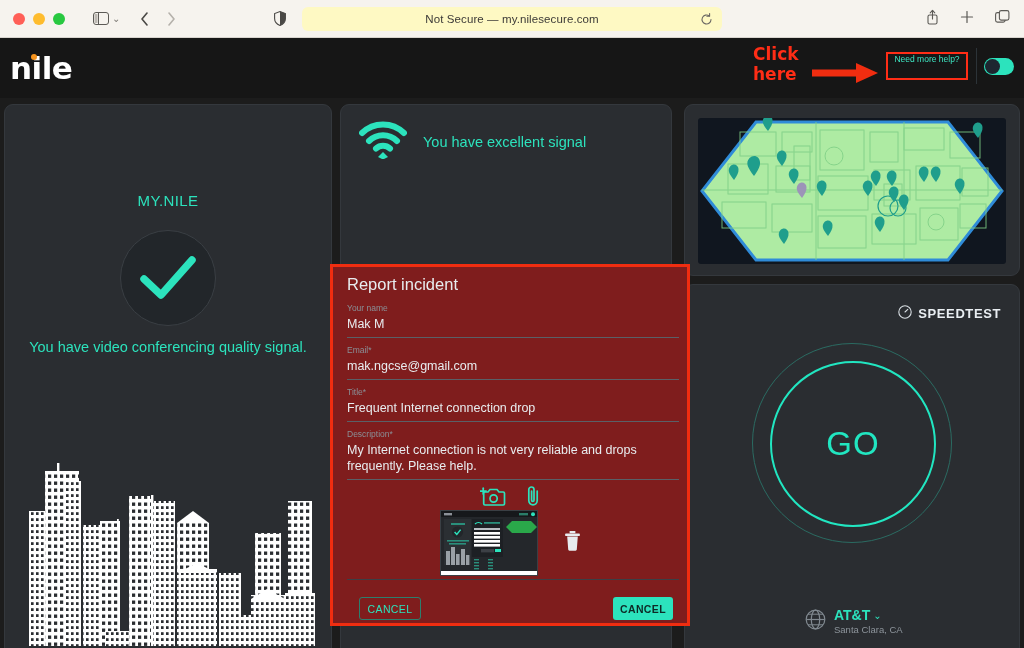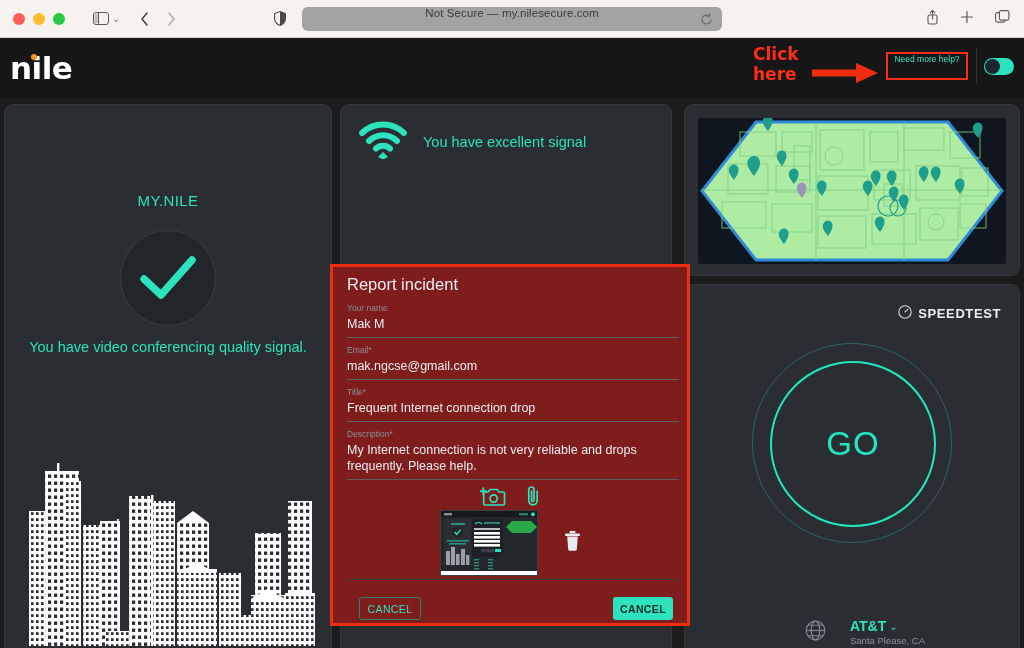--- a/index.html
+++ b/index.html
@@ -28,23 +28,23 @@
     display: flex; align-items: center; justify-content: center;
     color: #5c5a56;
   }
   .sidebar-grp { display: flex; align-items: center; margin-left: 28px; gap: 3px; }
   .nav-grp { display: flex; align-items: center; margin-left: 20px; gap: 18px; }
   .chev-sm { font-size: 10px; color: #7d7a75; }
 
   .url-wrap {
     position: absolute; left: 302px; top: 7px;
     width: 420px; height: 24px;
-    background: #a3a3a3;
+    background: #fef9c3;
     border-radius: 6px;
-    display: flex; 
+    display: flex; align-items: center;
   }
   .url-text {
     flex: 1; text-align: center;
     font-size: 11.5px; color: #3c3a37;
     letter-spacing: .1px;
   }
   .reload { position: absolute; right: 9px; top: 5px; color: #6a6763; }
   .shield-icon { position: absolute; left: 274px; top: 11px; }
   .right-tools { position: absolute; right: 14px; top: 9px; display: flex; gap: 21px; align-items: center; }
 
@@ -162,22 +162,22 @@
     border: 1.5px solid #2a6b62;
   }
   .go-inner {
     position: absolute; left: 17px; top: 17px;
     width: 166px; height: 166px; border-radius: 50%;
     border: 2px solid #21e6c1;
     display: flex; align-items: center; justify-content: center;
   }
   .go-label { color: #21e6c1; font-size: 33px; letter-spacing: 1px; }
   .carrier {
-    position: absolute; left: 120px; bottom: 17px;
-    display: flex; align-items: center; gap: 24px;
+    position: absolute; left: 120px; bottom: 28px;
+    display: flex; align-items: center; gap: 8px;
   }
   .carrier-name { color: #2ce3bd; font-size: 14px; font-weight: bold; }
   .carrier-loc { color: #8d949b; font-size: 9.5px; margin-top: 1px; }
   .carrier-chev { color: #2ce3bd; font-size: 10px; margin-left: 3px; }
 
   
   .modal {
     position: absolute; left: 330px; top: 166px;
     width: 360px; height: 362px;
     background: #7f1d1d;
@@ -545,21 +545,21 @@
             <line x1="1.3" y1="10.5" x2="19.7" y2="10.5" stroke="#818990" stroke-width="1.2"></line>
             <line x1="3" y1="5.2" x2="18" y2="5.2" stroke="#818990" stroke-width="1"></line>
             <line x1="3" y1="15.8" x2="18" y2="15.8" stroke="#818990" stroke-width="1"></line>
           </svg>
       </span>
       <span>
         <span style="display:flex;align-items:center;">
           <span class="carrier-name">AT&amp;T</span>
           <span class="carrier-chev">⌄</span>
         </span>
-        <span class="carrier-loc" style="display:block;">Santa Please, CA</span>
+        <span class="carrier-loc" style="display:block;">Santa Clara, CA</span>
       </span>
     </div>
   </div>
 
   <div class="modal">
     <div class="modal-title">Report incident</div>
 
     <div class="field f1">
       <div class="f-label">Your name</div>
       <div class="f-value">Mak M</div>

